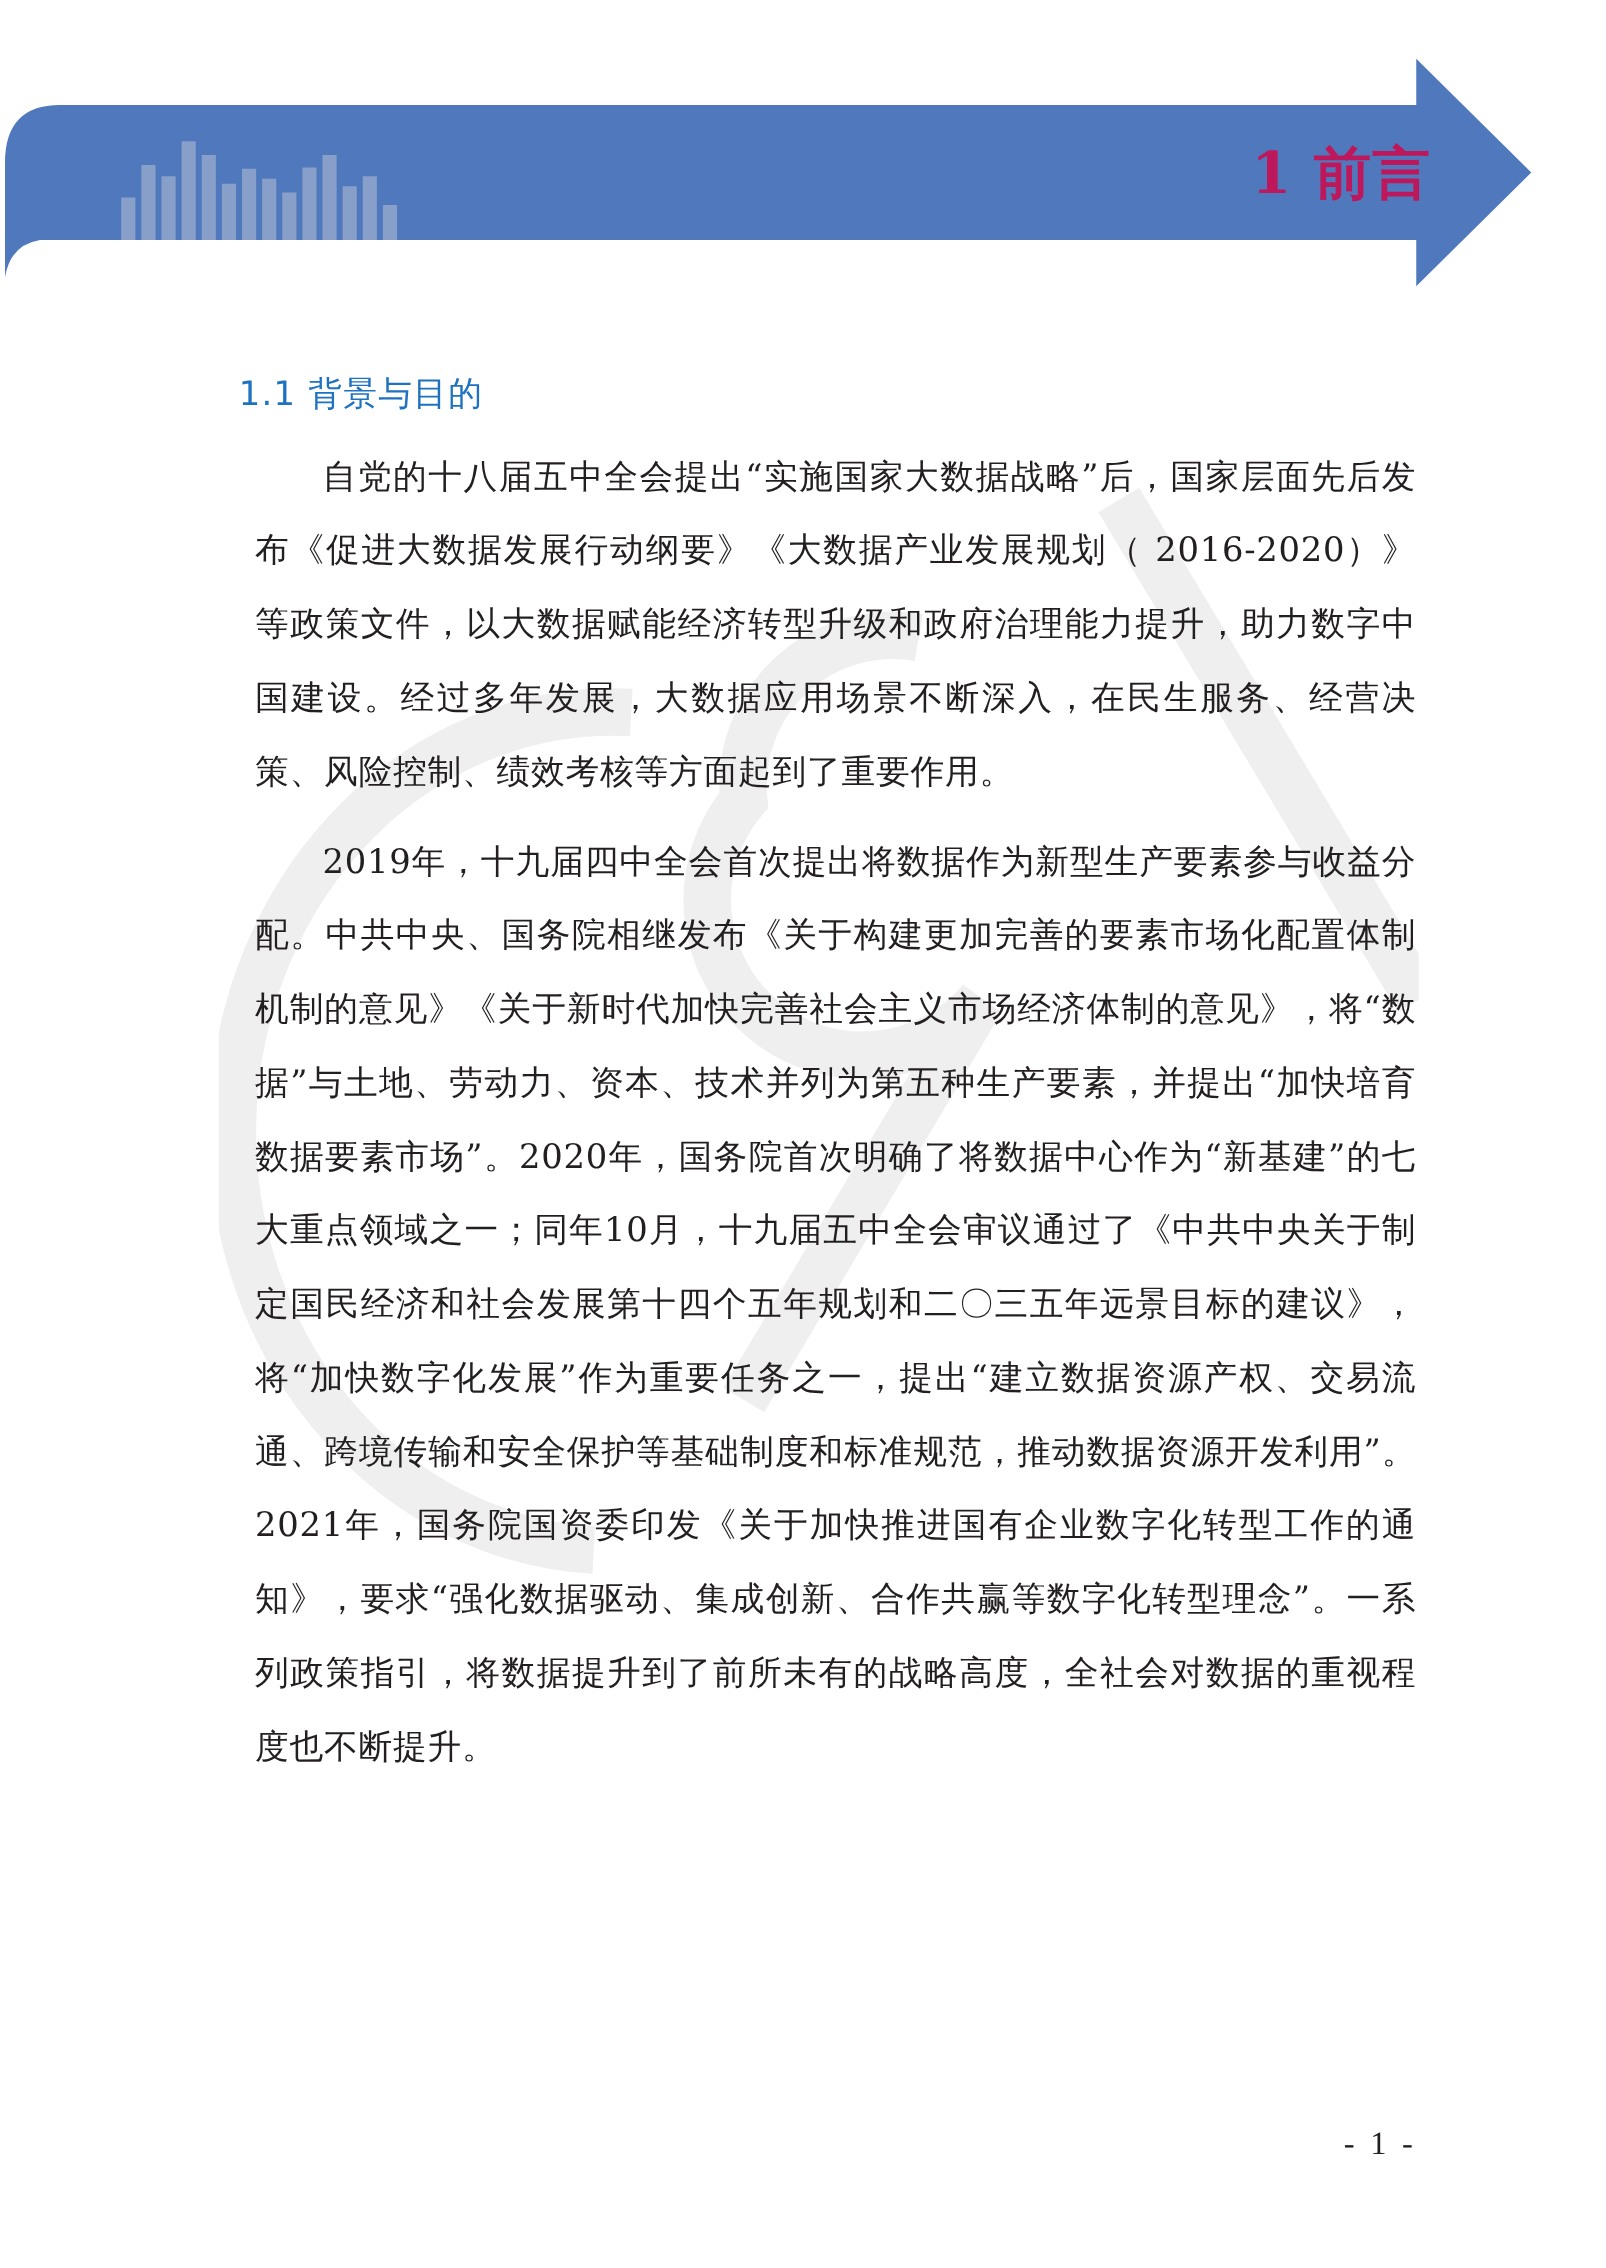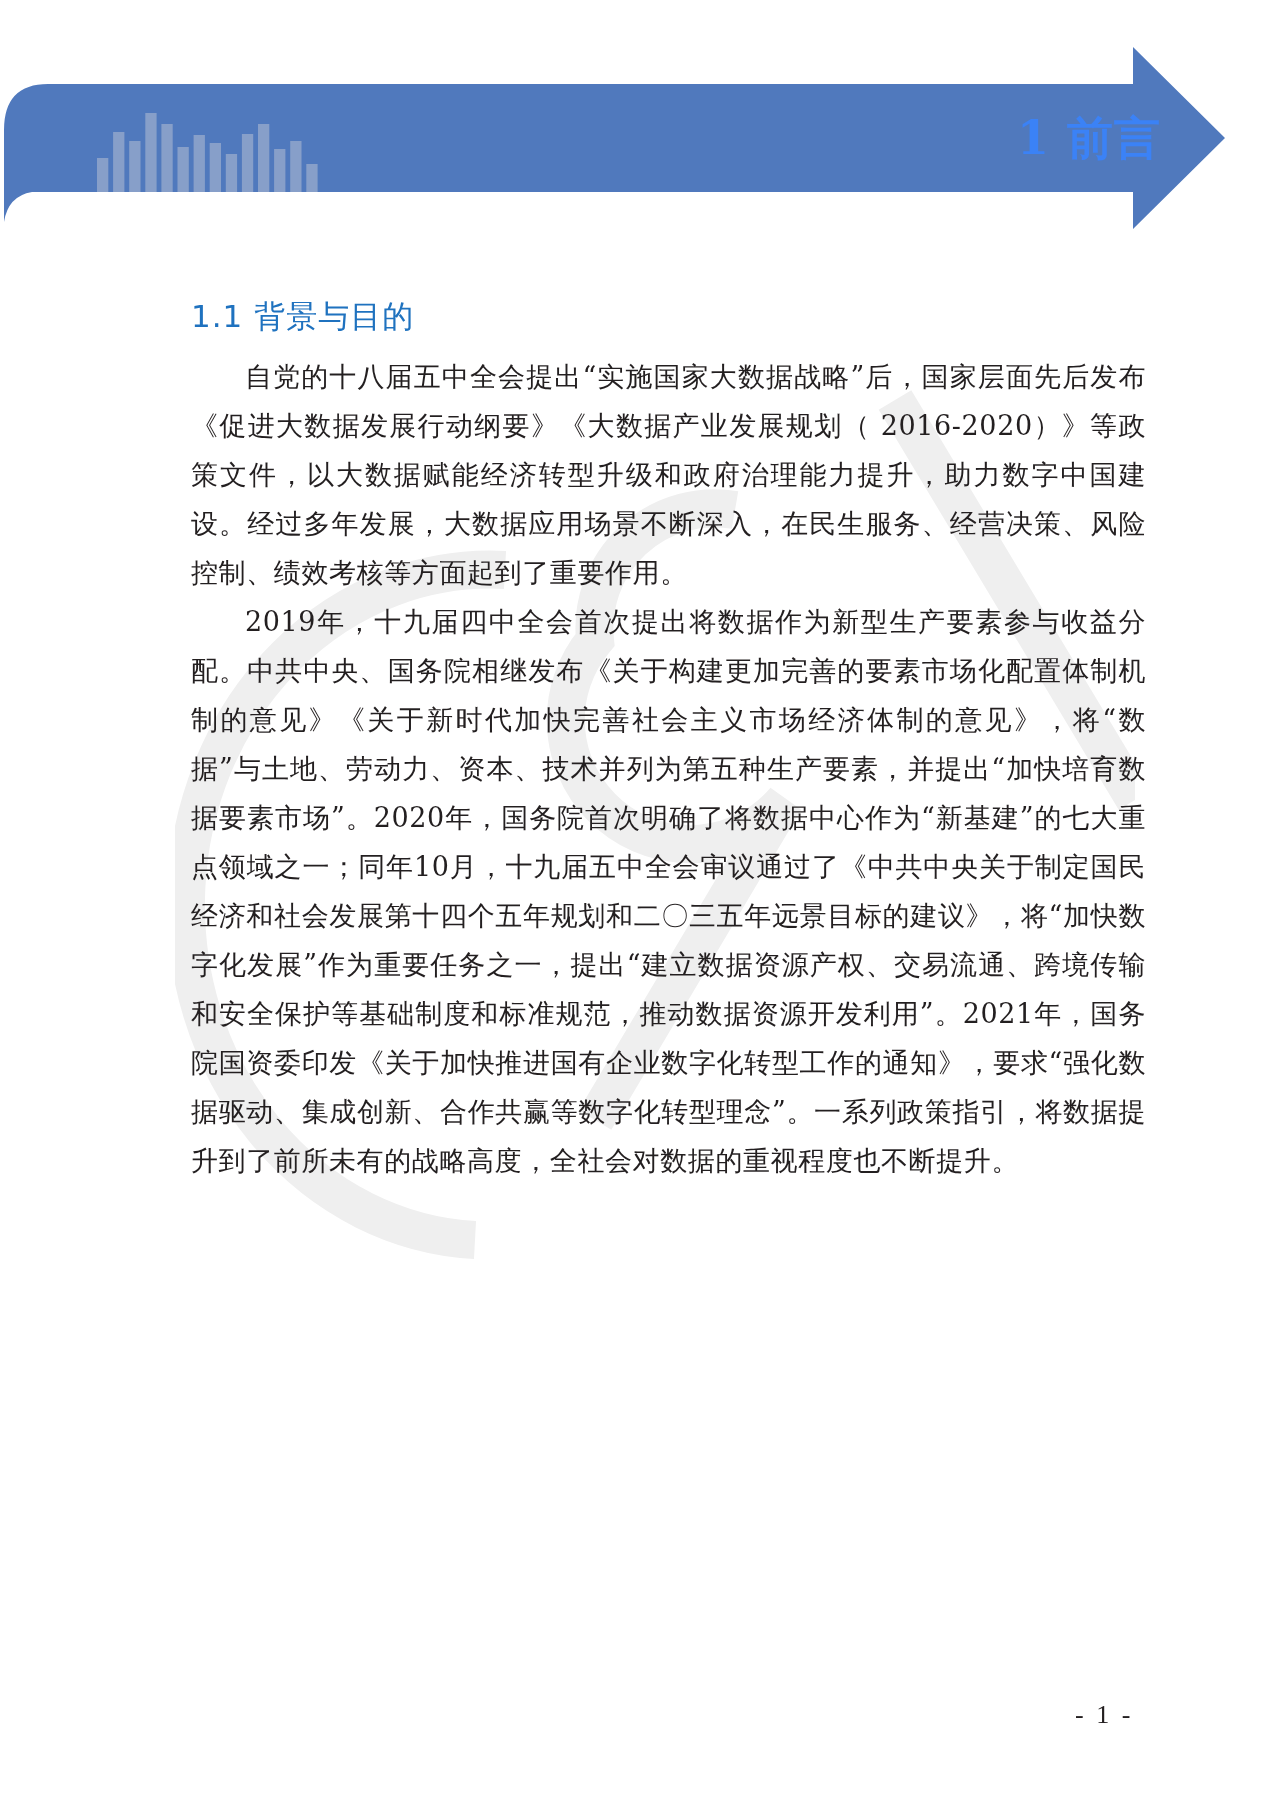--- a/index.html
+++ b/index.html
@@ -2,33 +2,33 @@
 <html><head>
 <meta charset="utf-8">
 <style>
   html, body { margin: 0; padding: 0; background: #ffffff; }
   body { width: 1285px; height: 1814px; position: relative; overflow: hidden;
          font-family: "DejaVu Serif", "Liberation Serif", serif; color: #231f20; }
 
   
   .banner { position: absolute; left: 0; top: 0; width: 1285px; height: 240px; }
   .banner svg { position: absolute; left: 0; top: 0; }
-  .banner-title { position: absolute; right: 124px; top: 108px; height: 60px;
+  .banner-title { position: absolute; right: 140px; top: 108px; height: 60px;
                   font-family: "DejaVu Serif", "Liberation Serif", serif; font-weight: bold;
-                  font-size: 46px; color: #3b82f6; letter-spacing: 1px; line-height: 60px; white-space: nowrap; }
+                  font-size: 46px; color: #be185d; letter-spacing: 1px; line-height: 60px; white-space: nowrap; }
 
   
   .watermark { position: absolute; left: 175px; top: 380px; width: 960px; height: 900px;
                pointer-events: none; z-index: 0; }
 
   
   .content { position: absolute; left: 191px; top: 290px; width: 955px; z-index: 1; }
   .section-heading { font-family: "DejaVu Sans", "Liberation Sans", sans-serif; color: #1f72bf;
-                     font-size: 31px; font-weight: normal; margin: 0; height: 52px; line-height: 52px; letter-spacing: 1px; }
-  .para { margin: 0; font-size: 27px; line-height: 49px; text-align: justify;
+                     font-size: 27px; font-weight: normal; margin: 0; height: 52px; line-height: 52px; letter-spacing: 1px; }
+  .para { margin: 13px; font-size: 27px; line-height: 59px; text-align: justify;
           text-indent: 2em; letter-spacing: 0.6px; }
   .para:first-of-type { margin-top: 10px; }
 
   .page-number { position: absolute; left: 1075px; top: 1700px; font-size: 26px;
                  color: #231f20; font-family: "Liberation Serif", "DejaVu Serif", serif; letter-spacing: 3px; }
 </style>
 </head>
 <body>
 
 <div class="banner">

